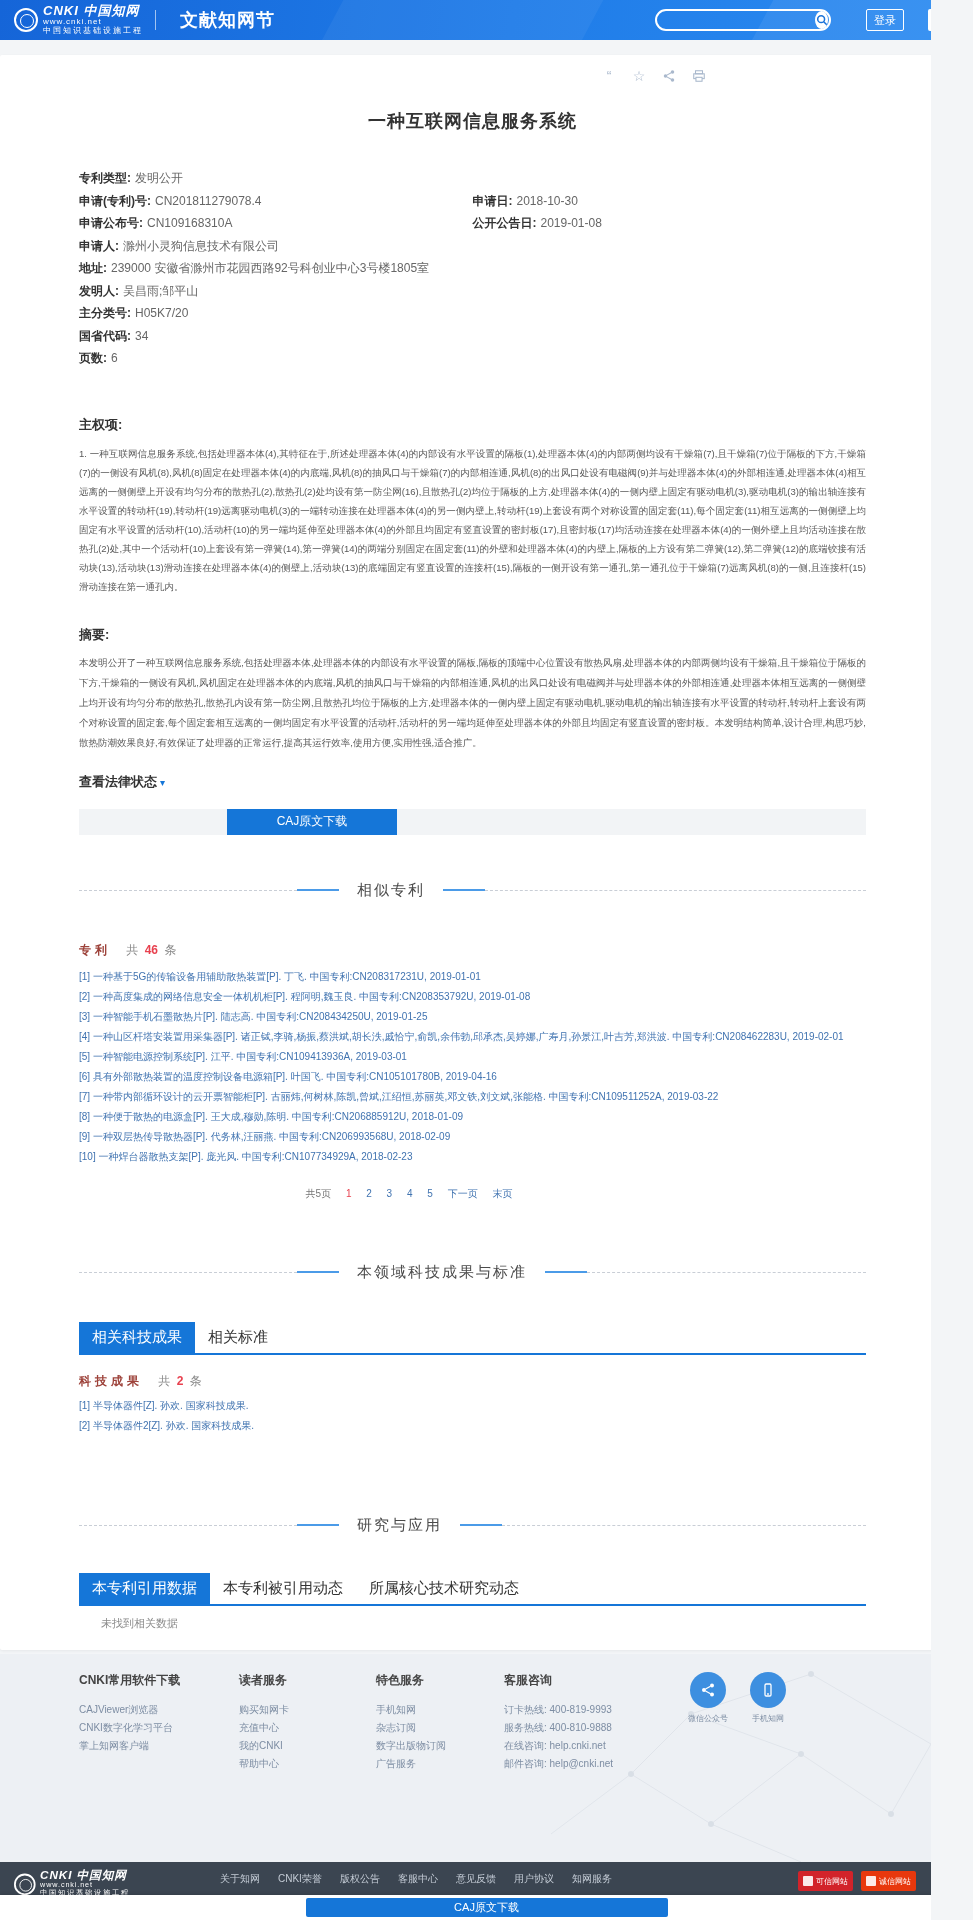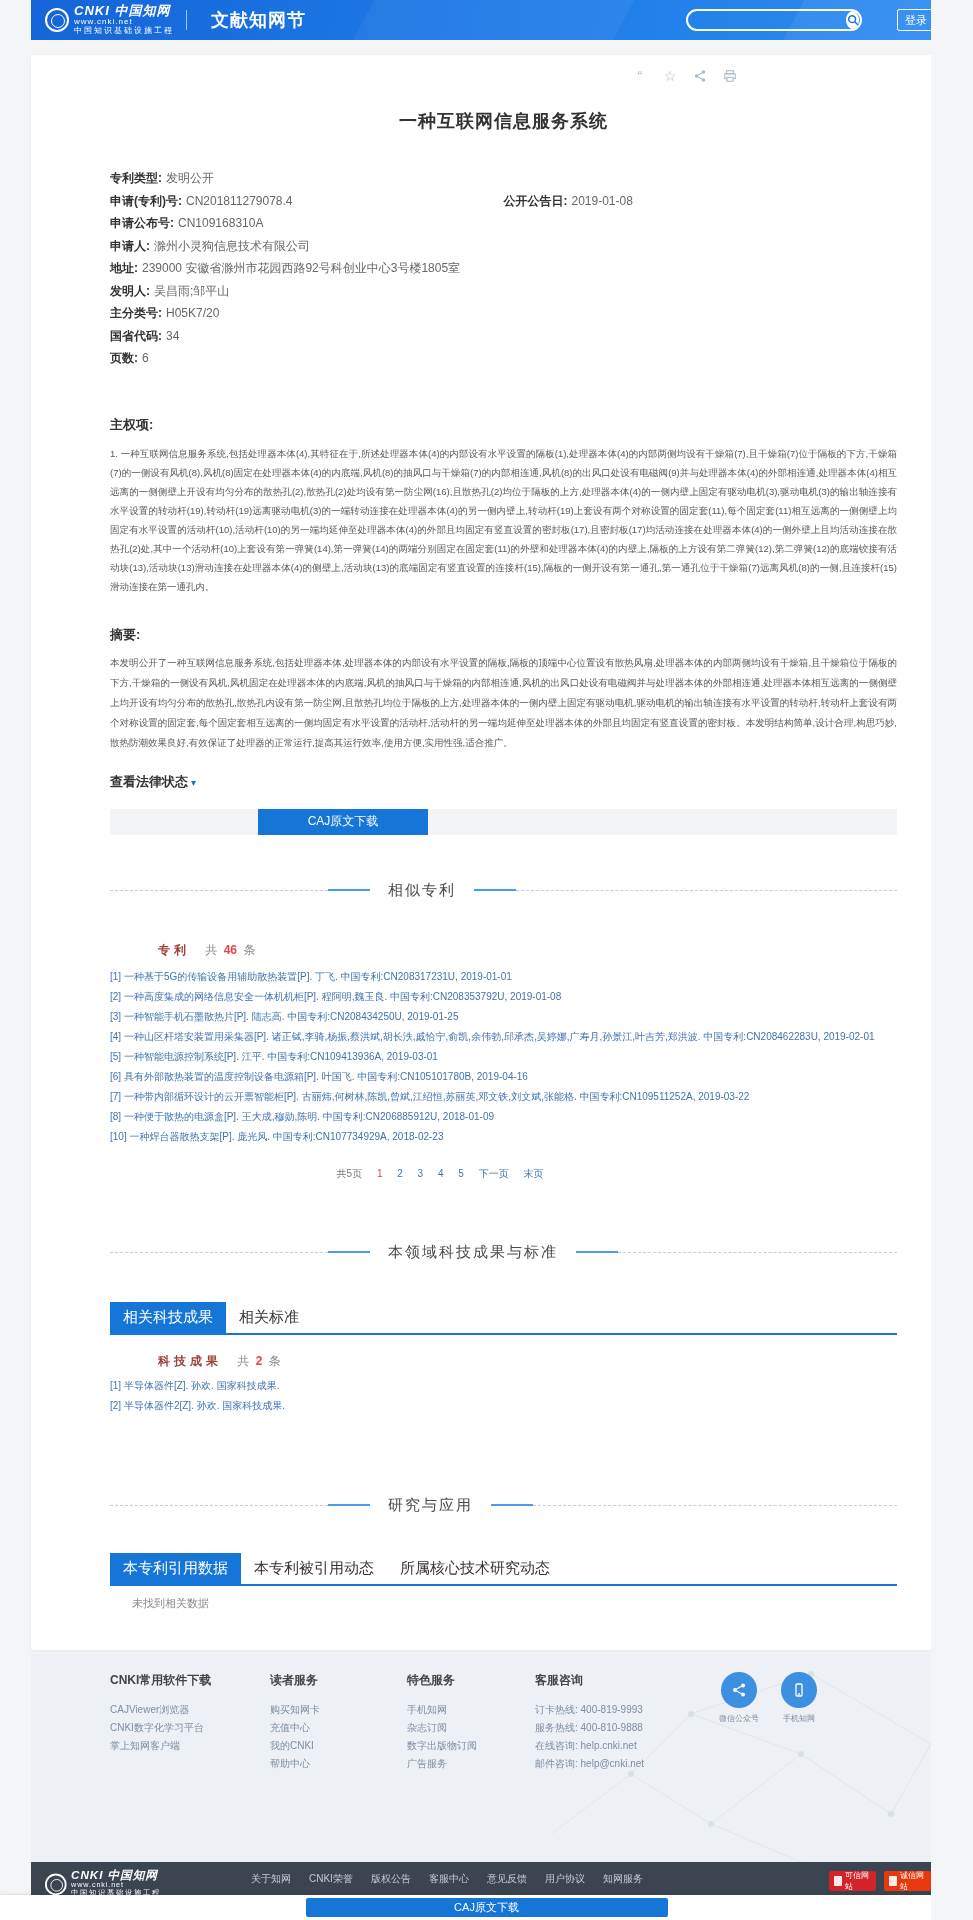--- a/index.html
+++ b/index.html
@@ -1,18 +1,18 @@
 <!DOCTYPE html>
 <html><head>
 <meta charset="utf-8">
 <style>
   * { margin:0; padding:0; box-sizing:border-box; }
   html,body { width:973px; }
   body { font-family:"Liberation Sans","DejaVu Sans",sans-serif; background:#f3f5f7; overflow:hidden; }
-  .page { position:relative; width:931px; height:1920px; background:#f3f5f7; overflow:hidden;padding-left:31px; }
+  .page { position:relative; width:931px; height:1920px; background:#f3f5f7; overflow:hidden; }
 
   
   .hdr { position:relative; height:40px; background:linear-gradient(100deg,#1565d8 0%,#1f7ce8 55%,#2b8af0 100%); display:flex; align-items:center; overflow:hidden; }
   .hdr .stripe { position:absolute; top:-20px; height:90px; width:260px; background:rgba(255,255,255,0.05); transform:skewX(-28deg); }
   .hdr .s1 { left:330px; } .hdr .s2 { left:760px; width:420px; background:rgba(255,255,255,0.07); }
   .logo { display:flex; align-items:center; margin-left:14px; color:#fff; }
   .logo-emblem { width:24px; height:24px; border:2px solid #fff; border-radius:50%; margin-right:5px; position:relative; }
   .logo-emblem::after { content:""; position:absolute; left:4px; top:4px; width:12px; height:12px; border:1px solid #fff; border-radius:50%; }
   .logo-txt .l1 { font-size:13px; font-weight:bold; font-style:italic; letter-spacing:1px; line-height:12px; }
   .logo-txt .l2 { font-size:8px; letter-spacing:1px; line-height:9px; }
@@ -50,21 +50,21 @@
   .sec-head { display:flex; align-items:center; }
   .sec-head .dash { border-top:1px dashed #c9ced6; height:0; }
   .dash-l { width:218px; } .dash-r { flex:1; }
   .sec-head .solid { width:42px; height:2px; background:#4b9be8; margin:0 0; }
   .sec-head .t { font-size:15px; color:#4a4a4a; letter-spacing:2px; margin:0 18px; }
   .sh-similar { margin-top:46px; }
   .sh-achv { margin-top:62px; }
   .sh-research { margin-top:80px; }
 
   .count-line { margin-top:42px; font-size:12px; }
-  .count-line .cat { color:#9d423a; font-weight:bold; letter-spacing:4px;margin-left:48px; }
+  .count-line .cat { color:#9d423a; font-weight:bold; letter-spacing:4px; }
   .count-line .gray { color:#888; margin-left:12px; }
   .count-line .red { color:#e8414f; font-weight:bold; margin:0 3px; }
   .plist { margin-top:8px; }
   .plist-item { font-size:10px; color:#4073b0; line-height:20px; cursor:pointer; }
   .pager { margin-top:20px; width:660px; text-align:center; font-size:10px; }
   .pager span { margin:0 6px; cursor:pointer; }
   .pg-total { color:#777; }
   .pg-num { color:#4073b0; }
   .pg-cur { color:#e8414f; }
   .pg-nav { color:#4073b0; }
@@ -166,20 +166,21 @@
         <div class="meta-row"><b>申请(专利)号:</b><span class="v">CN201811279078.4</span></div>
         <div class="meta-row"><b>申请公布号:</b><span class="v">CN109168310A</span></div>
         <div class="meta-row"><b>申请人:</b><span class="v">滁州小灵狗信息技术有限公司</span></div>
         <div class="meta-row"><b>地址:</b><span class="v">239000 安徽省滁州市花园西路92号科创业中心3号楼1805室</span></div>
         <div class="meta-row"><b>发明人:</b><span class="v">吴昌雨;邹平山</span></div>
         <div class="meta-row"><b>主分类号:</b><span class="v">H05K7/20</span></div>
         <div class="meta-row"><b>国省代码:</b><span class="v">34</span></div>
         <div class="meta-row"><b>页数:</b><span class="v">6</span></div>
       </div>
       <div class="meta-right">
+        <div class="meta-row"><b>申请日:</b><span class="v">2018-10-30</span></div>
         <div class="meta-row"><b>公开公告日:</b><span class="v">2019-01-08</span></div>
       </div>
     </div>
 
     <div class="sec-label">主权项:</div>
     <div class="claim-text">1. 一种互联网信息服务系统,包括处理器本体(4),其特征在于,所述处理器本体(4)的内部设有水平设置的隔板(1),处理器本体(4)的内部两侧均设有干燥箱(7),且干燥箱(7)位于隔板的下方,干燥箱(7)的一侧设有风机(8),风机(8)固定在处理器本体(4)的内底端,风机(8)的抽风口与干燥箱(7)的内部相连通,风机(8)的出风口处设有电磁阀(9)并与处理器本体(4)的外部相连通,处理器本体(4)相互远离的一侧侧壁上开设有均匀分布的散热孔(2),散热孔(2)处均设有第一防尘网(16),且散热孔(2)均位于隔板的上方,处理器本体(4)的一侧内壁上固定有驱动电机(3),驱动电机(3)的输出轴连接有水平设置的转动杆(19),转动杆(19)远离驱动电机(3)的一端转动连接在处理器本体(4)的另一侧内壁上,转动杆(19)上套设有两个对称设置的固定套(11),每个固定套(11)相互远离的一侧侧壁上均固定有水平设置的活动杆(10),活动杆(10)的另一端均延伸至处理器本体(4)的外部且均固定有竖直设置的密封板(17),且密封板(17)均活动连接在处理器本体(4)的一侧外壁上且均活动连接在散热孔(2)处,其中一个活动杆(10)上套设有第一弹簧(14),第一弹簧(14)的两端分别固定在固定套(11)的外壁和处理器本体(4)的内壁上,隔板的上方设有第二弹簧(12),第二弹簧(12)的底端铰接有活动块(13),活动块(13)滑动连接在处理器本体(4)的侧壁上,活动块(13)的底端固定有竖直设置的连接杆(15),隔板的一侧开设有第一通孔,第一通孔位于干燥箱(7)远离风机(8)的一侧,且连接杆(15)滑动连接在第一通孔内。</div>
 
     <div class="sec-label" style="margin-top:30px;">摘要:</div>
     <div class="abs-text">本发明公开了一种互联网信息服务系统,包括处理器本体,处理器本体的内部设有水平设置的隔板,隔板的顶端中心位置设有散热风扇,处理器本体的内部两侧均设有干燥箱,且干燥箱位于隔板的下方,干燥箱的一侧设有风机,风机固定在处理器本体的内底端,风机的抽风口与干燥箱的内部相连通,风机的出风口处设有电磁阀并与处理器本体的外部相连通,处理器本体相互远离的一侧侧壁上均开设有均匀分布的散热孔,散热孔内设有第一防尘网,且散热孔均位于隔板的上方,处理器本体的一侧内壁上固定有驱动电机,驱动电机的输出轴连接有水平设置的转动杆,转动杆上套设有两个对称设置的固定套,每个固定套相互远离的一侧均固定有水平设置的活动杆,活动杆的另一端均延伸至处理器本体的外部且均固定有竖直设置的密封板。本发明结构简单,设计合理,构思巧妙,散热防潮效果良好,有效保证了处理器的正常运行,提高其运行效率,使用方便,实用性强,适合推广。</div>
 
@@ -206,20 +207,21 @@
 
     <div class="plist">
       <div class="plist-item">[1] 一种基于5G的传输设备用辅助散热装置[P]. 丁飞. 中国专利:CN208317231U, 2019-01-01</div>
       <div class="plist-item">[2] 一种高度集成的网络信息安全一体机机柜[P]. 程阿明,魏玉良. 中国专利:CN208353792U, 2019-01-08</div>
       <div class="plist-item">[3] 一种智能手机石墨散热片[P]. 陆志高. 中国专利:CN208434250U, 2019-01-25</div>
       <div class="plist-item">[4] 一种山区杆塔安装置用采集器[P]. 诸正铽,李骑,杨振,蔡洪斌,胡长泆,戚恰宁,俞凯,余伟勃,邱承杰,吴婷娜,广寿月,孙景江,叶吉芳,郑洪波. 中国专利:CN208462283U, 2019-02-01</div>
       <div class="plist-item">[5] 一种智能电源控制系统[P]. 江平. 中国专利:CN109413936A, 2019-03-01</div>
       <div class="plist-item">[6] 具有外部散热装置的温度控制设备电源箱[P]. 叶国飞. 中国专利:CN105101780B, 2019-04-16</div>
       <div class="plist-item">[7] 一种带内部循环设计的云开票智能柜[P]. 古丽炜,何树林,陈凯,曾斌,江绍恒,苏丽英,邓文铁,刘文斌,张能格. 中国专利:CN109511252A, 2019-03-22</div>
       <div class="plist-item">[8] 一种便于散热的电源盒[P]. 王大成,穆勋,陈明. 中国专利:CN206885912U, 2018-01-09</div>
+      <div class="plist-item">[9] 一种双层热传导散热器[P]. 代务林,汪丽燕. 中国专利:CN206993568U, 2018-02-09</div>
       <div class="plist-item">[10] 一种焊台器散热支架[P]. 庞光风. 中国专利:CN107734929A, 2018-02-23</div>
     </div>
 
     <div class="pager">
       <span class="pg-total">共5页</span>
       <span class="pg-cur">1</span>
       <span class="pg-num">2</span>
       <span class="pg-num">3</span>
       <span class="pg-num">4</span>
       <span class="pg-num">5</span>

